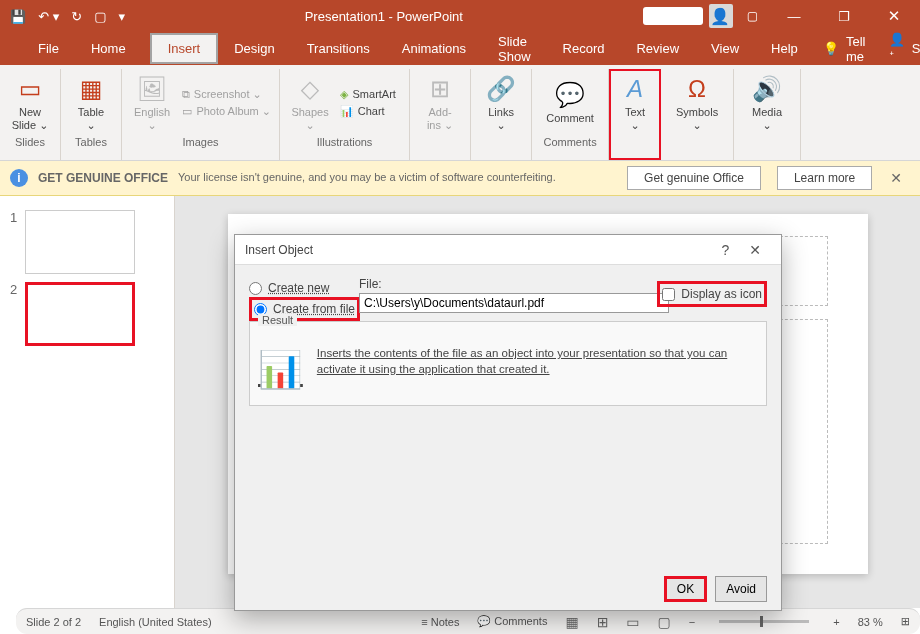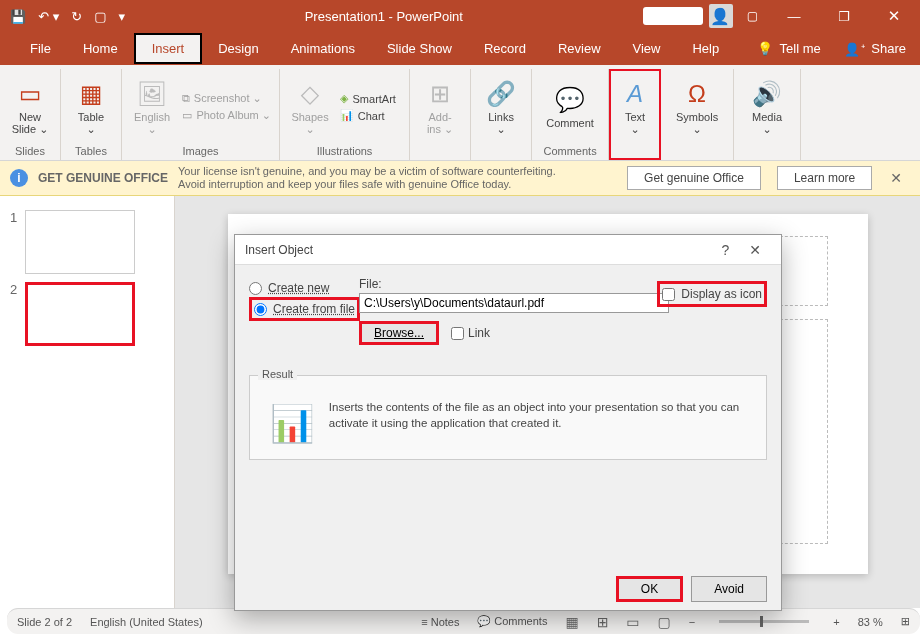--- a/index.html
+++ b/index.html
@@ -10,33 +10,33 @@
 .titlebar .qat { display: flex; gap: 12px; padding-left: 10px; align-items: center; }
 .titlebar .qat span { font-size: 13px; }
 .titlebar .title { flex: 1; text-align: center; font-size: 13px; }
 .titlebar .user-area { display: flex; align-items: center; gap: 6px; padding-right: 4px; }
 .user-blob { width: 60px; height: 18px; background: #fff; border-radius: 3px; }
 .avatar { width: 24px; height: 24px; background: #d9d9d9; border-radius: 2px; display:flex; align-items:center; justify-content:center; font-size:16px; color:#888;}
 .winbtn { width: 44px; height: 32px; display: flex; align-items: center; justify-content: center; font-size: 13px; }
 .winbtn.close { font-size: 15px; }
 
 
-.ribbon-tabs { height: 33px; background: #b7472a; display: flex; align-items: center; color: #fff; padding-left: 14px; font-size: 13px; }
+.ribbon-tabs { height: 33px; background: #b7472a; display: flex; align-items: center; color: #fff; padding-left: 22px; font-size: 13px; }
 .ribbon-tabs .tab { padding: 6px 16px; cursor: pointer; }
 .ribbon-tabs .tab.active { background: #f3f2f1; color: #b7472a; }
-.ribbon-tabs .tab.highlight { border: 2px solid #000000; }
+.ribbon-tabs .tab.highlight { border: 2px solid #a3a3a3; margin-left: 8px; }
 .ribbon-tabs .spacer { flex: 1; }
 .tellme { display:flex; align-items:center; gap:6px; padding: 0 10px; }
 .share { display:flex; align-items:center; gap:6px; padding:0 14px;}
 
 
 .ribbon { height: 96px; background: #f3f2f1; border-bottom: 1px solid #d6d6d6; display: flex; padding-top: 4px; }
 .group { border-right: 1px solid #d9d4ce; padding: 0 8px; display: flex; flex-direction: column; }
 .group .controls { flex: 1; display: flex; align-items: center; gap: 8px; }
-.group .label { font-size: 11px; text-align: center; color: #666; padding-bottom: 3px; }
+.group .label { font-size: 11px; text-align: center; color: #666; padding-bottom: 12px; }
 .bigbtn { display: flex; flex-direction: column; align-items: center; width: 44px; gap:2px; }
 .bigbtn .ic { width: 30px; height: 30px; display:flex; align-items:center; justify-content:center; font-size:24px; color:#c43e1c; }
 .bigbtn .lbl { font-size: 11px; color:#444; text-align:center; line-height:1.1;}
 .images-col { display:flex; flex-direction:column; gap:4px; font-size:11px; color:#a0a0a0;}
 .images-col div { display:flex; align-items:center; gap:4px;}
 .text-highlight { border: 2px solid #e81123; padding:2px;}
 
 
 .warnbar { height: 35px; background: #fff4cf; border-bottom: 1px solid #e8d67a; display: flex; align-items: center; padding: 0 10px; font-size: 11px; gap:10px;}
 .warnbar .info-icon { width:18px; height:18px; border-radius:50%; background:#4a90e2; color:#fff; display:flex; align-items:center; justify-content:center; font-size:12px; font-weight:bold;}
@@ -52,21 +52,21 @@
 .thumb-row .num { font-size:13px; color:#666;}
 .thumb { width:110px; height:64px; background:#fff; border:1px solid #ccc;}
 .thumb.selected { border:3px solid #e81123;}
 .editor { flex:1; position:relative; padding:18px 40px;}
 .slide-canvas { width:640px; height:360px; margin:0 auto; background:#fff; box-shadow:0 2px 8px rgba(0,0,0,0.2); position:relative;}
 .placeholder { position:absolute; border:1px dashed #bbb;}
 .ph-title { left:40px; top:22px; right:40px; height:70px;}
 .ph-body { left:40px; top:105px; right:40px; bottom:30px;}
 
 
-.statusbar { position:absolute; bottom:0; left:7px; right:0; height:26px; background:#f3f2f1; border-top:1px solid #d6d6d6; display:flex; align-items:center; padding:0 10px; font-size:11px; color:#555; gap:18px;border-radius:11px;}
+.statusbar { position:absolute; bottom:0; left:16px; right:0; height:26px; background:#f3f2f1; border-top:1px solid #d6d6d6; display:flex; align-items:center; padding:0 10px; font-size:11px; color:#555; gap:18px;border-radius:11px;}
 .statusbar .sp { flex:1;}
 .statusbar .sicon { font-size:14px; color:#666;}
 .zoom-track { width:90px; height:3px; background:#bbb; position:relative; display:inline-block; margin:0 6px;}
 .zoom-track::after{content:""; position:absolute; left:45%; top:-4px; width:3px; height:11px; background:#666;}
 
 
 .dialog { position:absolute; left:234px; top:234px; width:548px; height:377px; background:#f0f0f0; border:1px solid #999; box-shadow:0 8px 24px rgba(0,0,0,0.3); z-index:100; display:flex; flex-direction:column;}
 .dialog .dlg-title { height:30px; background:#fff; display:flex; align-items:center; padding:0 10px; font-size:12px; border-bottom:1px solid #ddd;}
 .dialog .dlg-title .sp{flex:1;}
 .dialog .dlg-title .dlg-btn { padding:0 10px; font-size:14px; color:#555;}
@@ -74,26 +74,26 @@
 .radio-row { display:flex; align-items:center; gap:6px; font-size:12px; margin:2px 0;}
 .radio-row input{margin:0;}
 .radio-box { border:3px solid #e81123; display:inline-block; padding:0 2px;}
 .file-area { position:absolute; left:124px; top:12px; right:14px;}
 .file-area .flabel { font-size:12px;}
 .file-area .fpath { width:310px; border:1px solid #999; background:#fff; padding:2px 4px; font-size:12px; margin-top:2px;}
 .file-row2 { display:flex; align-items:center; gap:12px; margin-top:8px;}
 .browse-btn { border:3px solid #e81123; background:#e5e5e5; font-size:12px; padding:2px 12px; text-decoration:underline;}
 .link-chk { display:flex; align-items:center; gap:4px; font-size:12px;}
 .display-icon { position:absolute; right:14px; top:16px; border:3px solid #e81123; padding:3px 2px; display:flex; align-items:center; gap:6px; font-size:12px;}
-.result-box { border:1px solid #ccc; background:#f9f9f9; margin-top:54px; padding:10px 20px; position:relative;}
+.result-box { border:1px solid #ccc; background:#f9f9f9; padding:10px 8px; position:relative;text-decoration:underline;}
 .result-box .rlbl { position:absolute; top:-8px; left:8px; background:#f0f0f0; padding:0 4px; font-size:11px; color:#555;}
 .result-box .rcontent { display:flex; gap:14px; padding-top:14px; font-size:11.5px; line-height:1.35;}
 .result-box .ricon { font-size:36px; color:#5b9bd5;}
 .dlg-buttons { display:flex; justify-content:flex-end; gap:8px; padding:8px 14px;}
-.dlg-buttons button { font-size:12px; padding:3px 22px; background:#e5e5e5; border:1px solid #999;}
+.dlg-buttons button { font-size:12px; padding:3px 10px; background:#e5e5e5; border:1px solid #999;}
 .dlg-buttons .ok { border:3px solid #e81123;}
 </style>
 </head>
 <body>
 
 <div class="titlebar">
   <div class="qat">
     <span>💾</span>
     <span>↶ ▾</span>
     <span>↻</span>
@@ -109,20 +109,21 @@
     <div class="winbtn">❐</div>
     <div class="winbtn close">✕</div>
   </div>
 </div>
 
 <div class="ribbon-tabs">
   <div class="tab">File</div>
   <div class="tab">Home</div>
   <div class="tab active highlight">Insert</div>
   <div class="tab">Design</div>
+  <div class="tab">Transitions</div>
   <div class="tab">Animations</div>
   <div class="tab">Slide Show</div>
   <div class="tab">Record</div>
   <div class="tab">Review</div>
   <div class="tab">View</div>
   <div class="tab">Help</div>
   <div class="spacer"></div>
   <div class="tellme">
       <span>💡</span>
       <span>Tell me</span>
@@ -251,21 +252,21 @@
 ⌄</div>
         </div>
       </div>
     <div class="label">&nbsp;</div>
   </div>
 </div>
 
 <div class="warnbar">
   <div class="info-icon">i</div>
   <div class="wbtitle">GET GENUINE OFFICE</div>
-  <div class="msg"><span>Your license isn't genuine, and you may be a victim of software counterfeiting.</span><br><span>Avoid interruption and keep your files safe with genuine Office today.</span></div>
+  <div class="msg"><span>Your license isn't genuine, and you may be a victim of software counterfeiting.</span><br></div>
   <button>Get genuine Office</button>
   <button>Learn more</button>
   <div class="close-x">✕</div>
 </div>
 
 <div class="main">
   <div class="slide-panel">
     <div class="thumb-row">
         <div class="num">1</div>
         <div class="thumb"></div>

